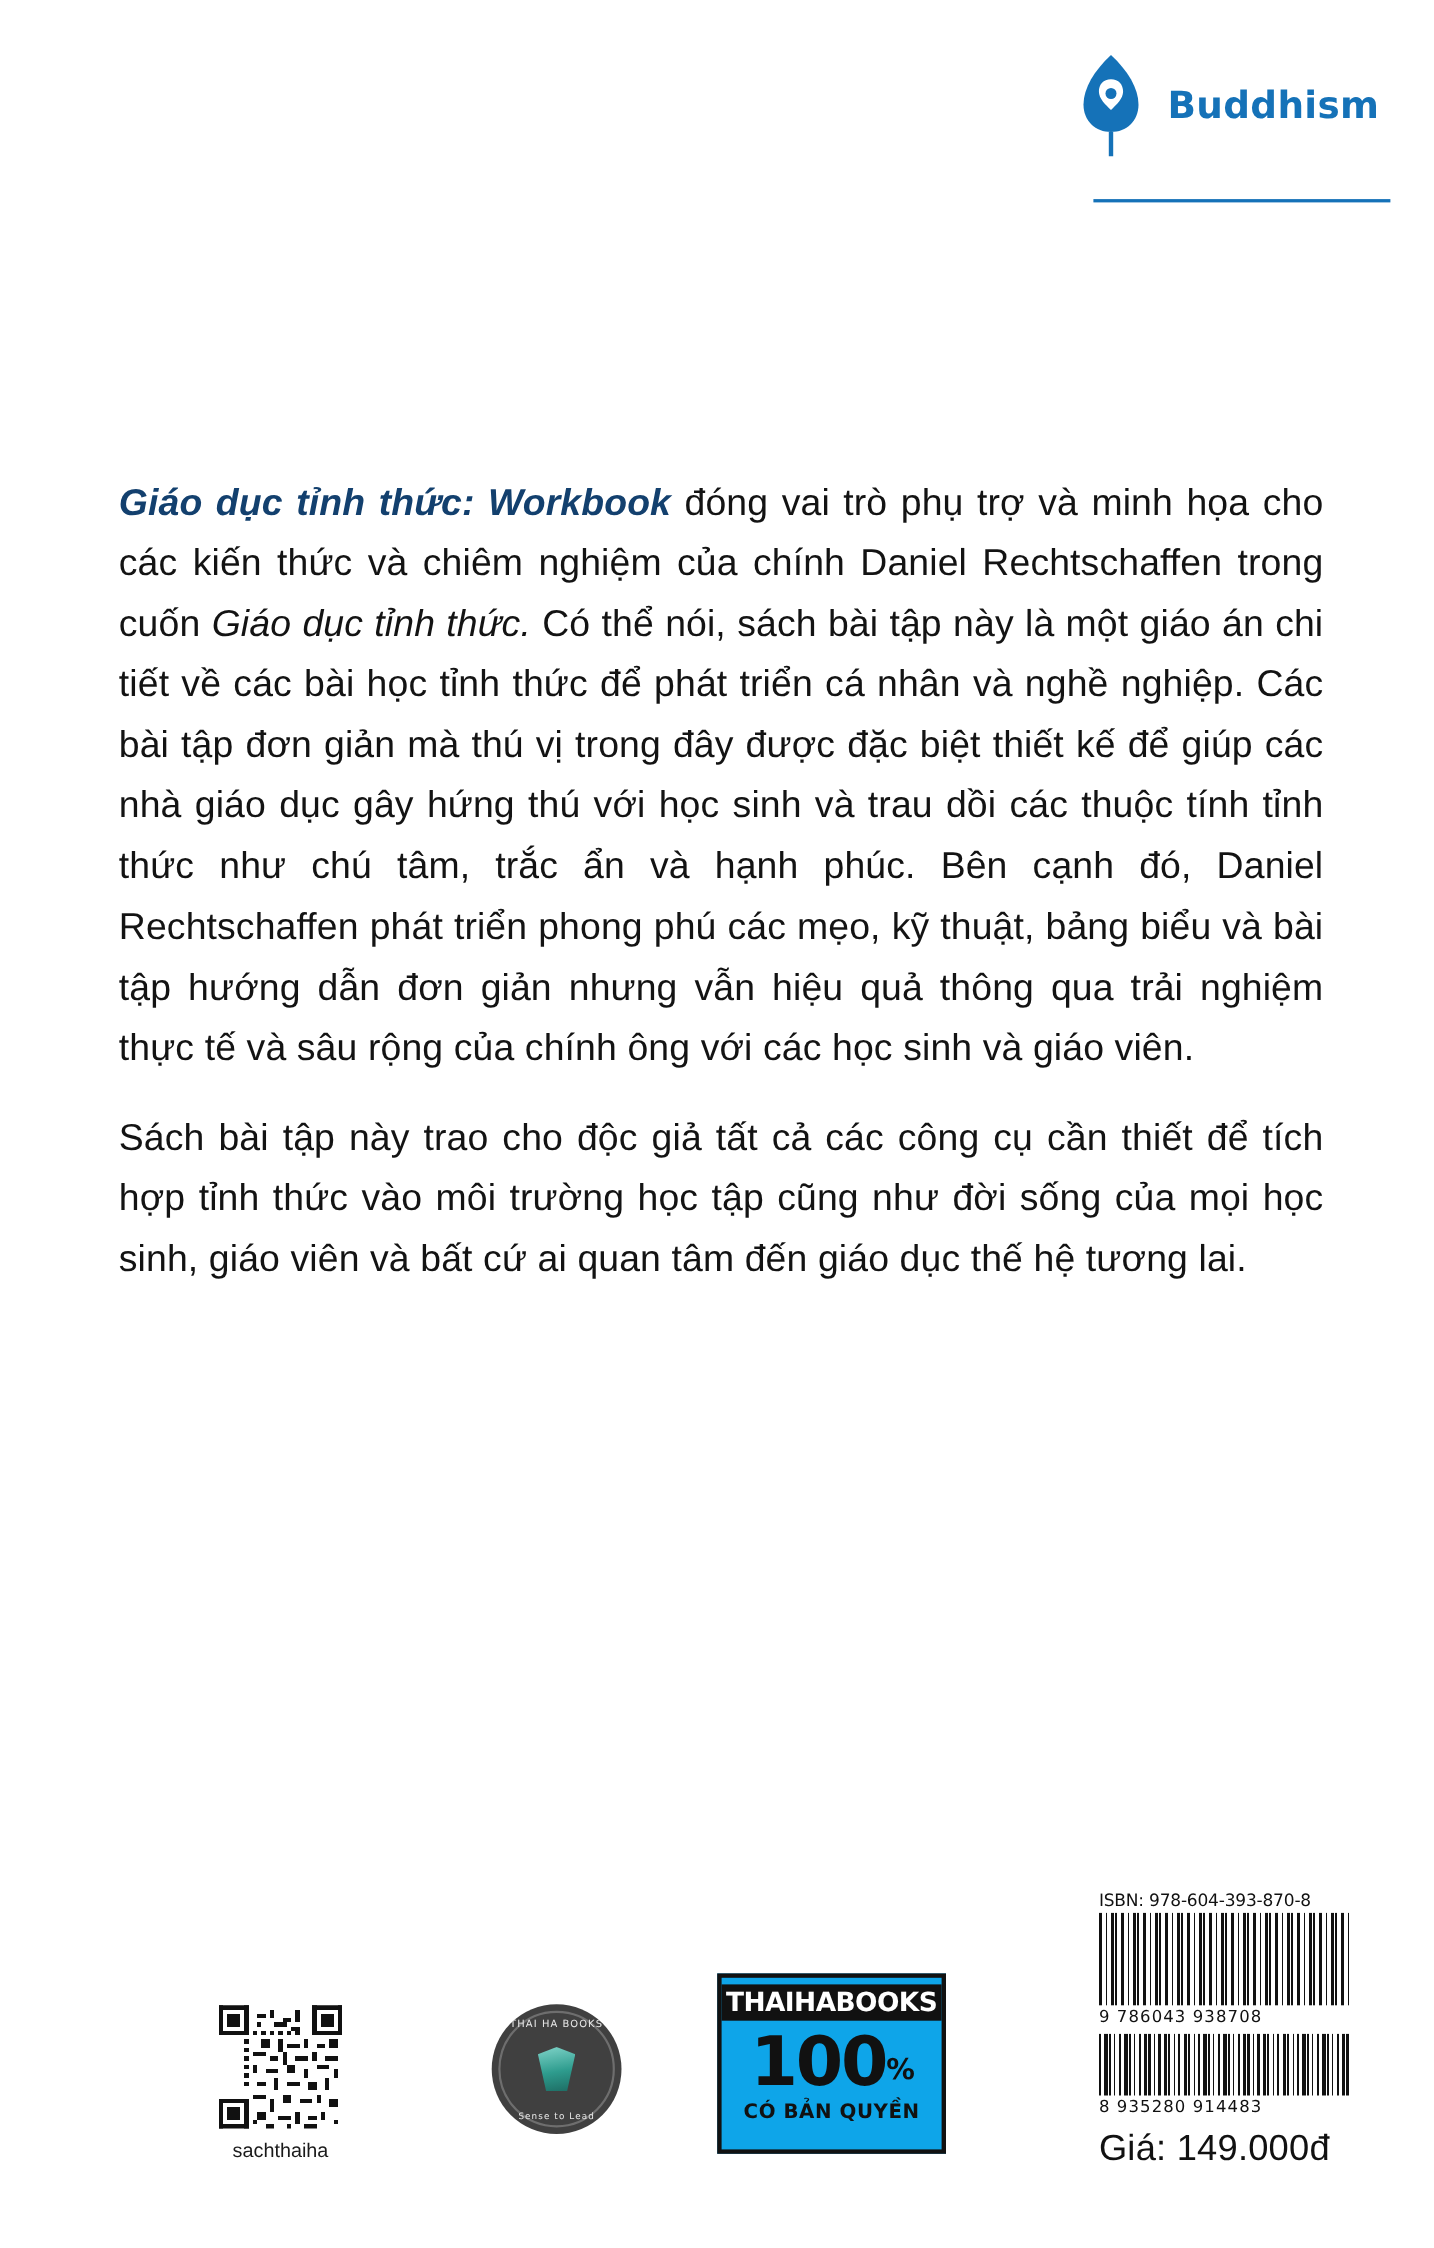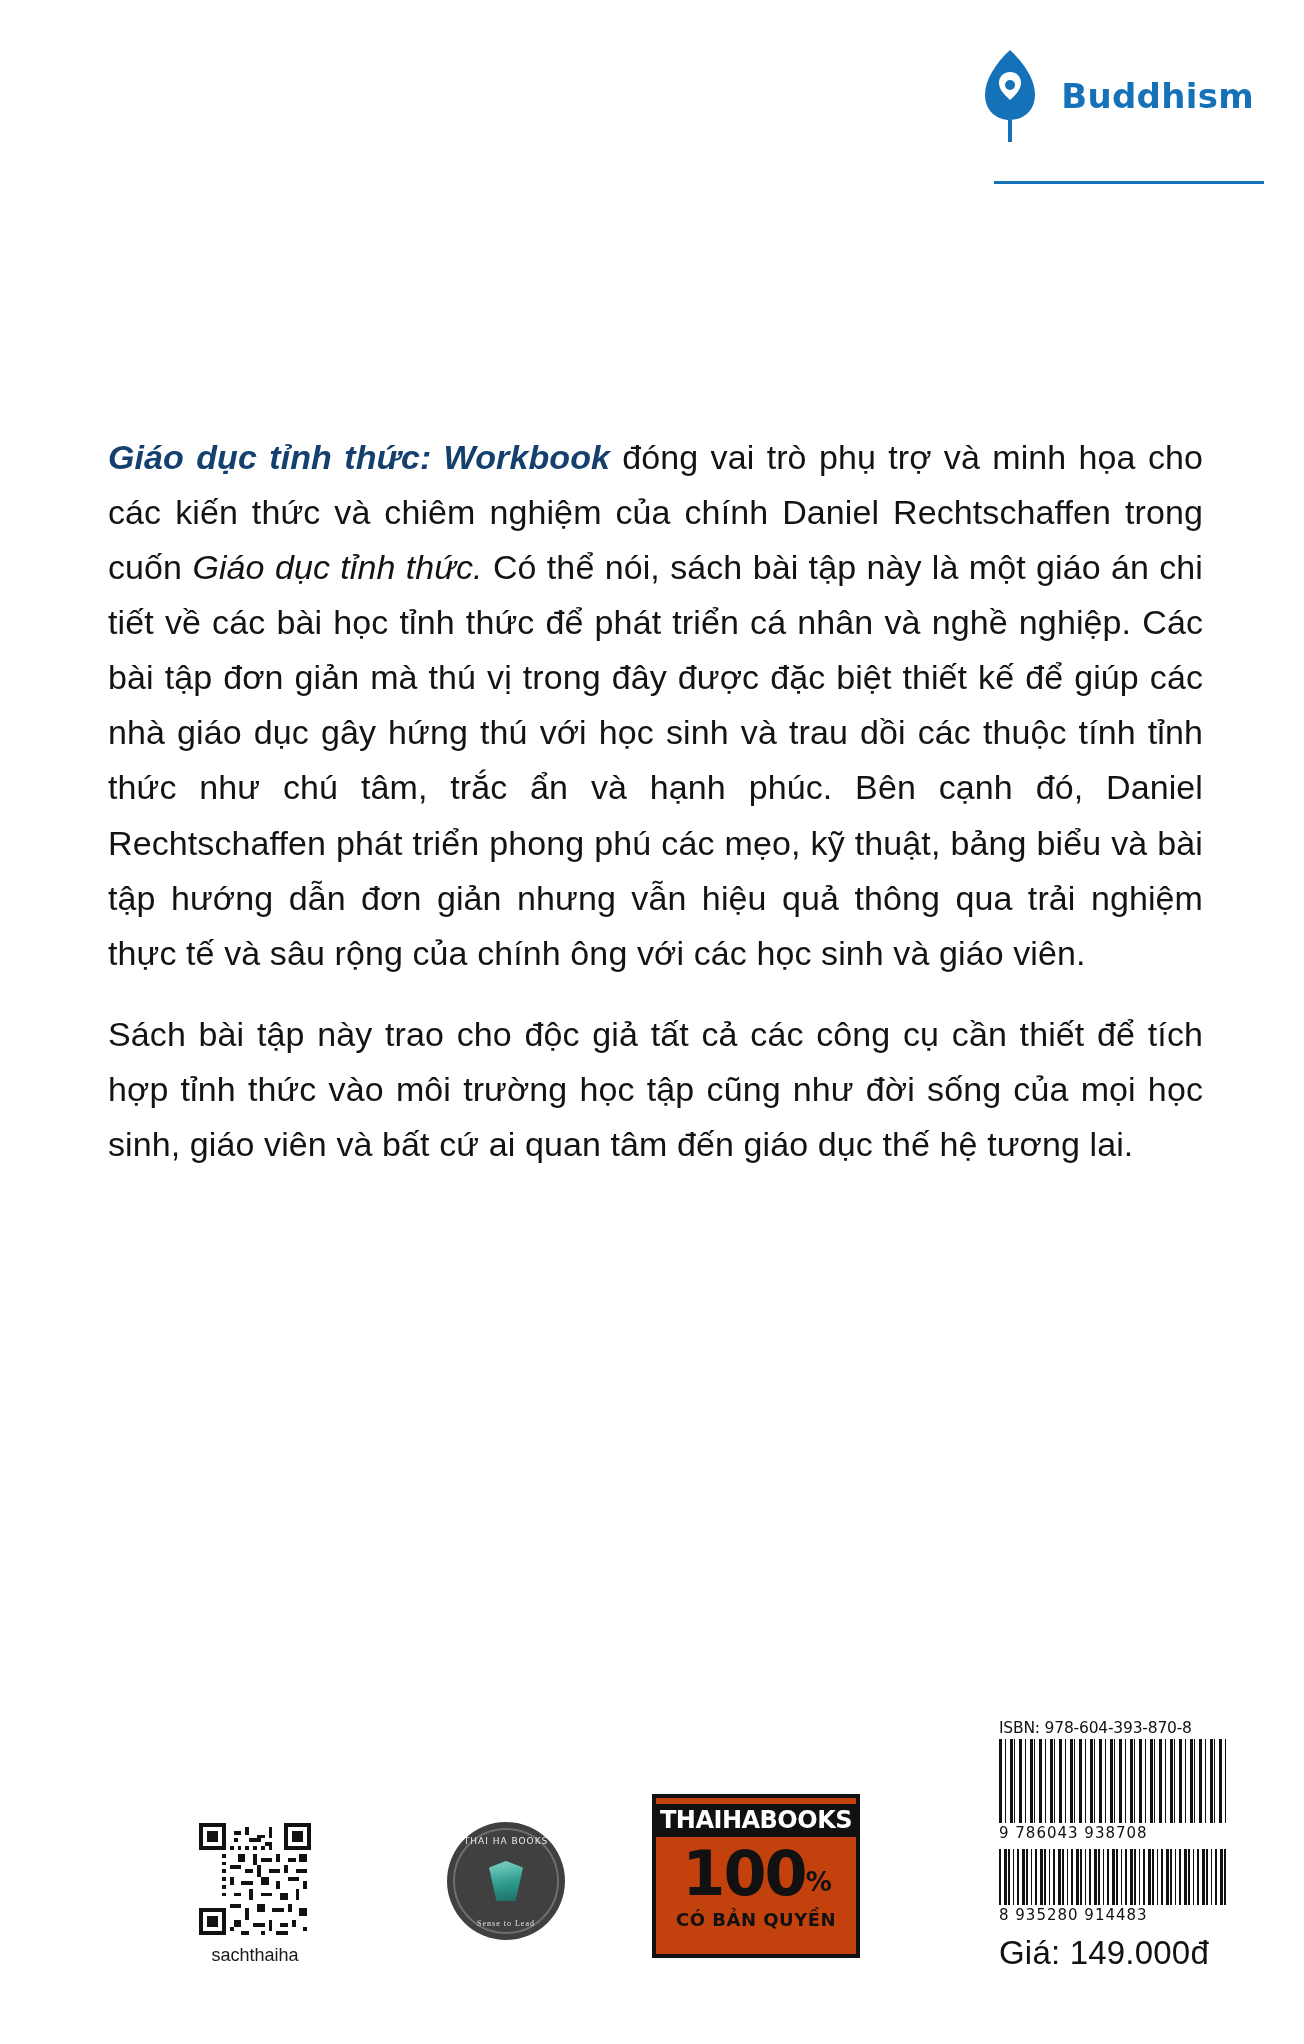--- a/index.html
+++ b/index.html
@@ -130,41 +130,41 @@
   .seal .seal-bottom {
     position: absolute;
     left: 0; right: 0;
     text-align: center;
     font-family: "DejaVu Sans", sans-serif;
     font-size: 9px;
     letter-spacing: 1px;
     color: #e8e8e8;
   }
   .seal .seal-top { top: 14px; }
-  .seal .seal-bottom { bottom: 12px; font-size: 8px; font-family: Liberation Serif, serif; }
+  .seal .seal-bottom { bottom: 12px; font-size: 8px; }
   .seal .seal-mark {
     position: absolute;
     left: 50%;
     top: 50%;
     transform: translate(-50%, -50%);
     width: 34px;
     height: 40px;
     background: linear-gradient(170deg, #7fd3c8 0%, #2e9c8e 55%, #1d6c63 100%);
     clip-path: polygon(50% 0%, 100% 16%, 78% 100%, 22% 100%, 0% 16%);
   }
 
   
   .stamp {
     position: absolute;
     left: 652px;
     bottom: 44px;
     width: 208px;
     height: 164px;
     border: 4px solid #111;
-    background: #c2410c;
+    background: #0ea5e9;
     color: #111;
     display: flex;
     flex-direction: column;
     align-items: center;
     justify-content: flex-start;
     padding-top: 6px;
   }
   .stamp-top {
     font-family: "DejaVu Sans", sans-serif;
     font-weight: bold;

